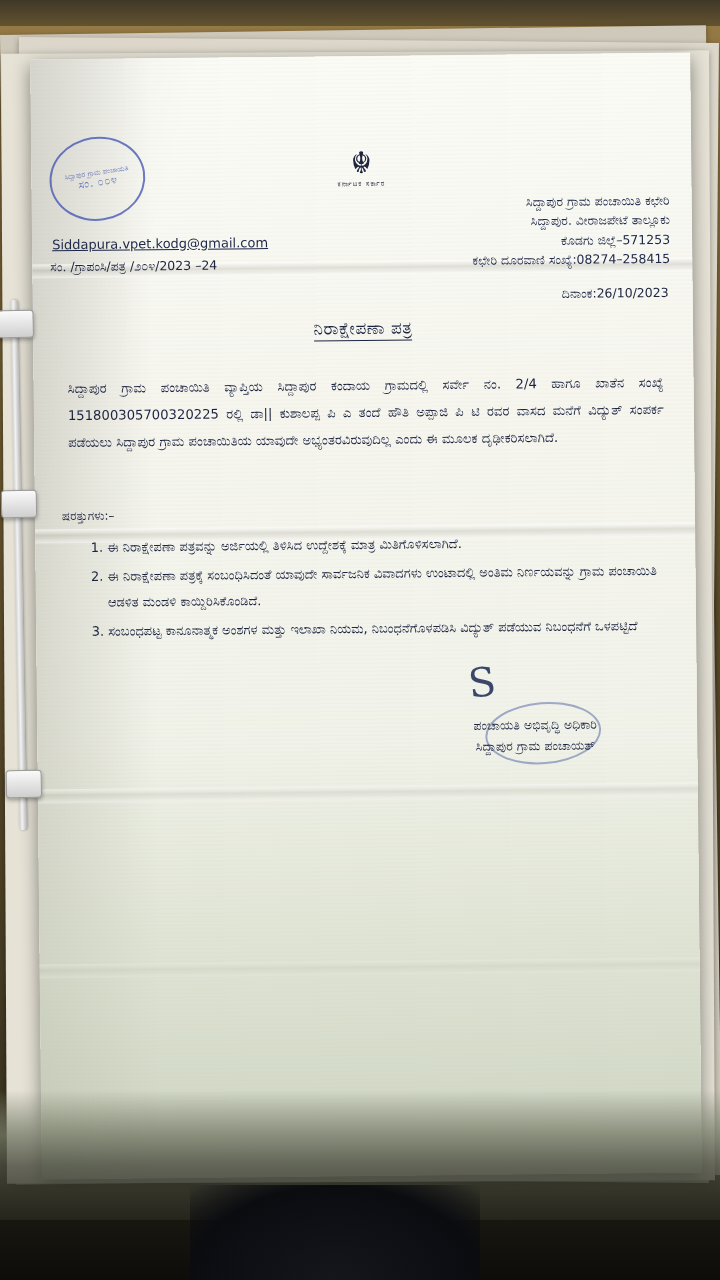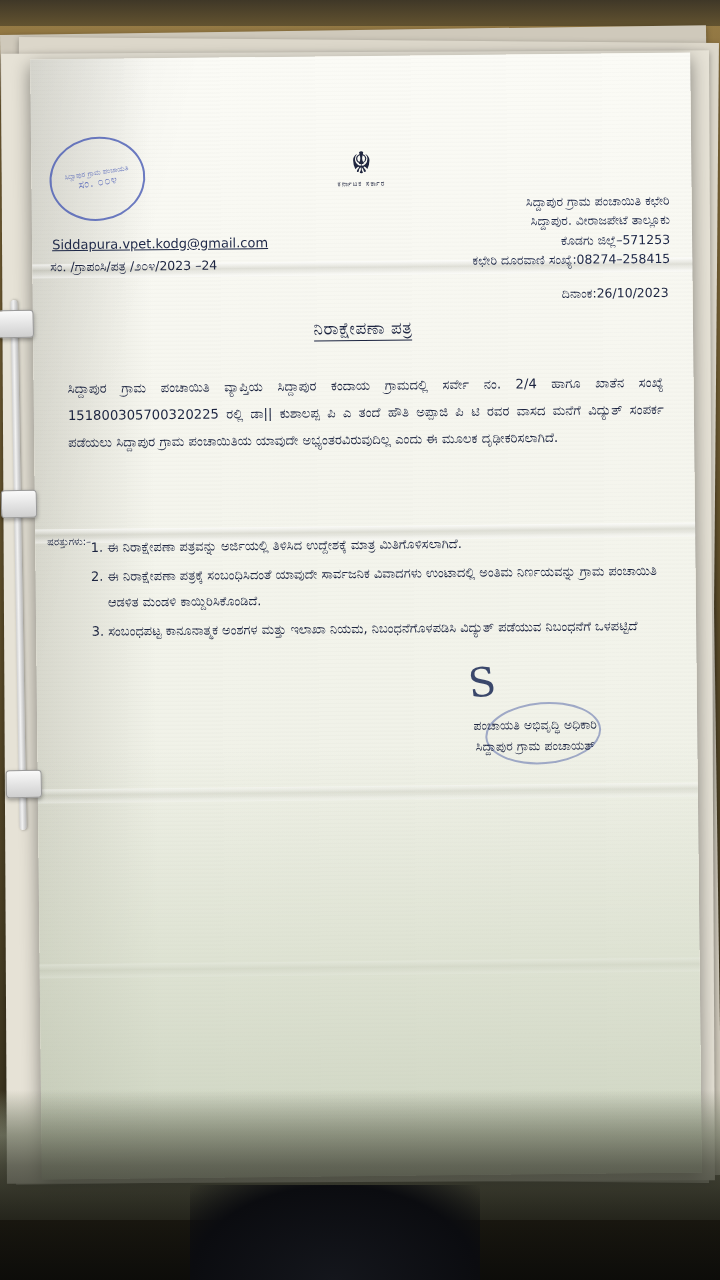--- a/index.html
+++ b/index.html
@@ -189,23 +189,22 @@
 
   .body {
     position: absolute;
     left: 34px; top: 316px; width: 596px;
     font-size: 13.2px;
     line-height: 2.05;
     text-align: justify;
   }
   .conditions-label {
     position: absolute;
-    left: 12px; top: 450px;
-    font-size: 10px;
-    margin-top: 27px;
+    left: 27px; top: 450px;
+    font-size: 12px;
   }
   ol.conditions {
     position: absolute;
     left: 46px; top: 476px; width: 580px;
     margin: 0; padding-left: 26px;
     font-size: 13px;
     line-height: 1.95;
   }
   ol.conditions li { margin-bottom: 4px; }
 

